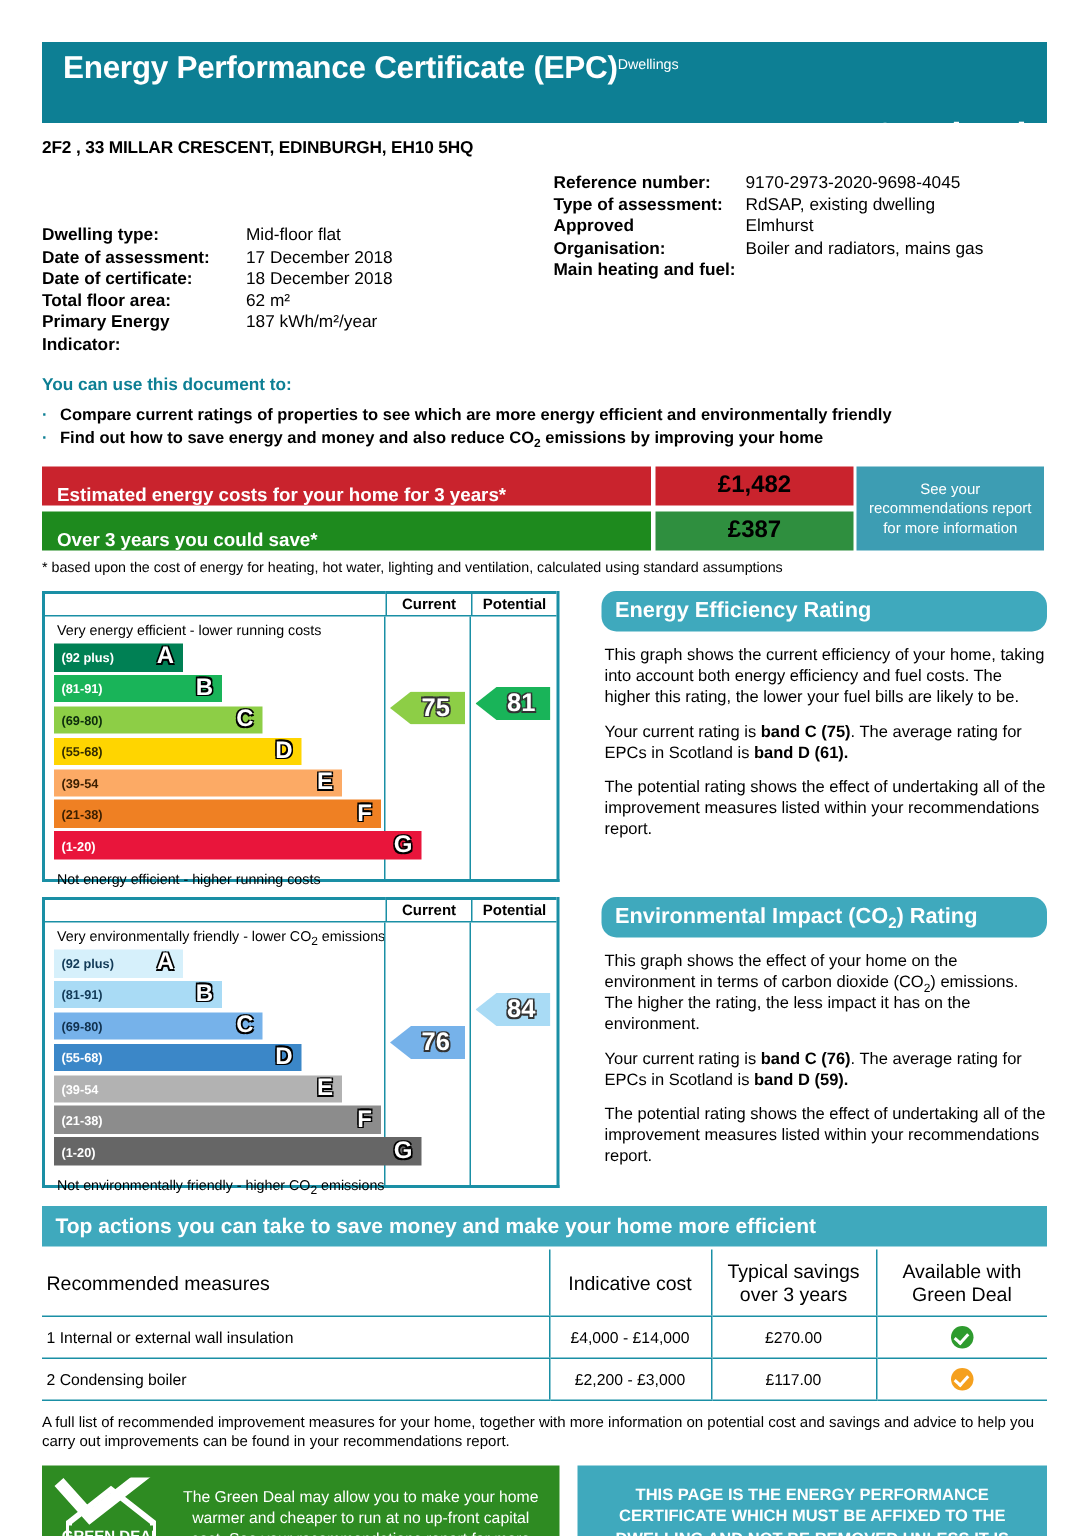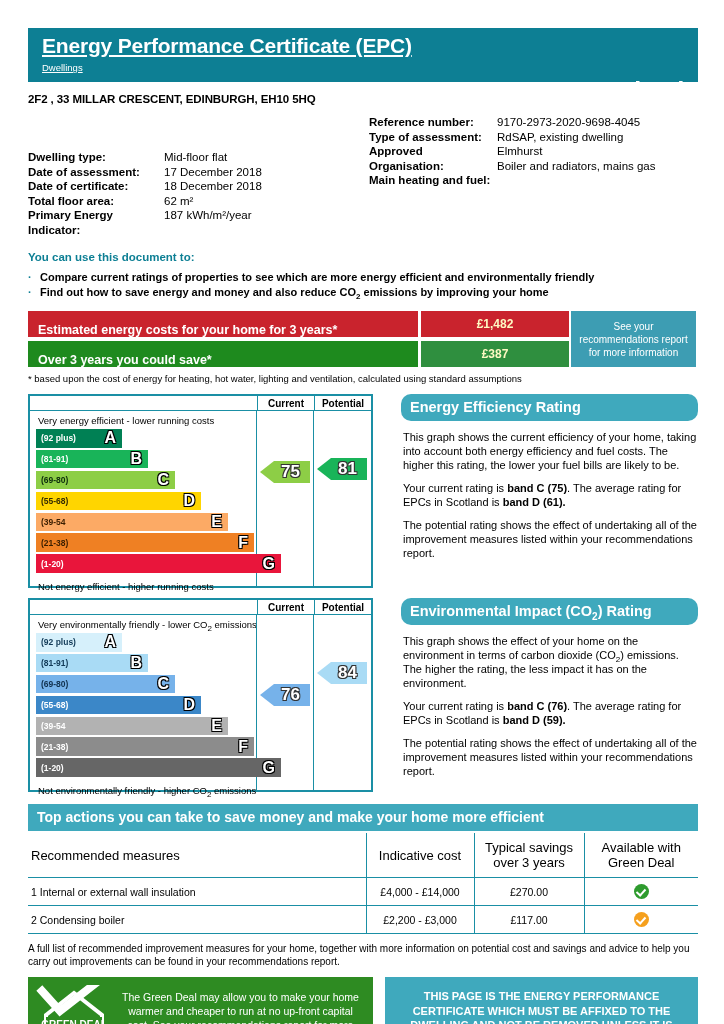--- a/index.html
+++ b/index.html
@@ -12,21 +12,21 @@
     -webkit-font-smoothing: antialiased;
   }
   .page { position: relative; width: 724px; height: 1024px; padding: 28px 26px 0 28px; }
 
   
   .hdr {
     background: #0d7f94; color: #fff;
     height: 54px; padding: 6px 14px 0 14px;
     display: flex; align-items: flex-start; justify-content: space-between;
   }
-  .hdr-left { display: flex; flex-direction: column; text-decoration: underline; }
+  .hdr-left { display: flex; flex-direction: row; }
   .hdr-title { font-size: 21px; font-weight: bold; line-height: 24px; letter-spacing: -0.2px; }
   .hdr-sub { font-size: 9.5px; line-height: 14px; margin-top: 3px; }
   .hdr-region { font-size: 25px; font-weight: bold; line-height: 30px; padding-top: 2px; letter-spacing: -0.4px; margin-top: 40px; }
 
   .addr { font-size: 11.5px; font-weight: bold; margin-top: 11px; letter-spacing: -0.1px; }
 
   
   .details { display: flex; margin-top: 10px; }
   .det-col { display: flex; }
   .det-col.left { width: 342px; margin-top: 35px; }
@@ -42,21 +42,21 @@
   .bullets { margin-top: 7px; font-size: 11px; font-weight: bold; line-height: 15px; }
   .bullets .b { display: flex; }
   .bullets .dot { width: 12px; color:#0d7f94; }
   sub.s { font-size: 8px; vertical-align: sub; line-height: 0; }
 
   
   .costs { display: flex; margin-top: 11px; height: 56px; }
   .costs-main { width: 541px; }
   .cost-row { display: flex; height: 26px; margin-bottom: 4px; }
   .cost-row .lbl { flex: 1; color: #fff; font-size: 12.5px; font-weight: bold; display: flex; align-items: flex-end; padding-left: 10px; }
-  .cost-row .val { width: 148px; color: #fef9c3; font-size: 12px; font-weight: bold; display: flex; align-items: center; justify-content: center; margin-left: 3px; }
+  .cost-row .val { width: 132px; color: #000000; font-size: 16px; font-weight: bold; display: flex; align-items: center; justify-content: center; margin-left: 3px; }
   .red .lbl, .red .val { background: #c9232d; }
   .grn .lbl, .grn .val { background: #1e8a1e; }
   .grn .val { background: #2f8f3f; }
   .costs-side {
     width: 125px; margin-left: 2px; background: #3d9db3; color: #fff;
     font-size: 10px; line-height: 13px; text-align: center;
     display: flex; align-items: center; justify-content: center; padding: 0 6px;
   }
   .costs-note { font-size: 9.5px; margin-top: 6px; }
 

